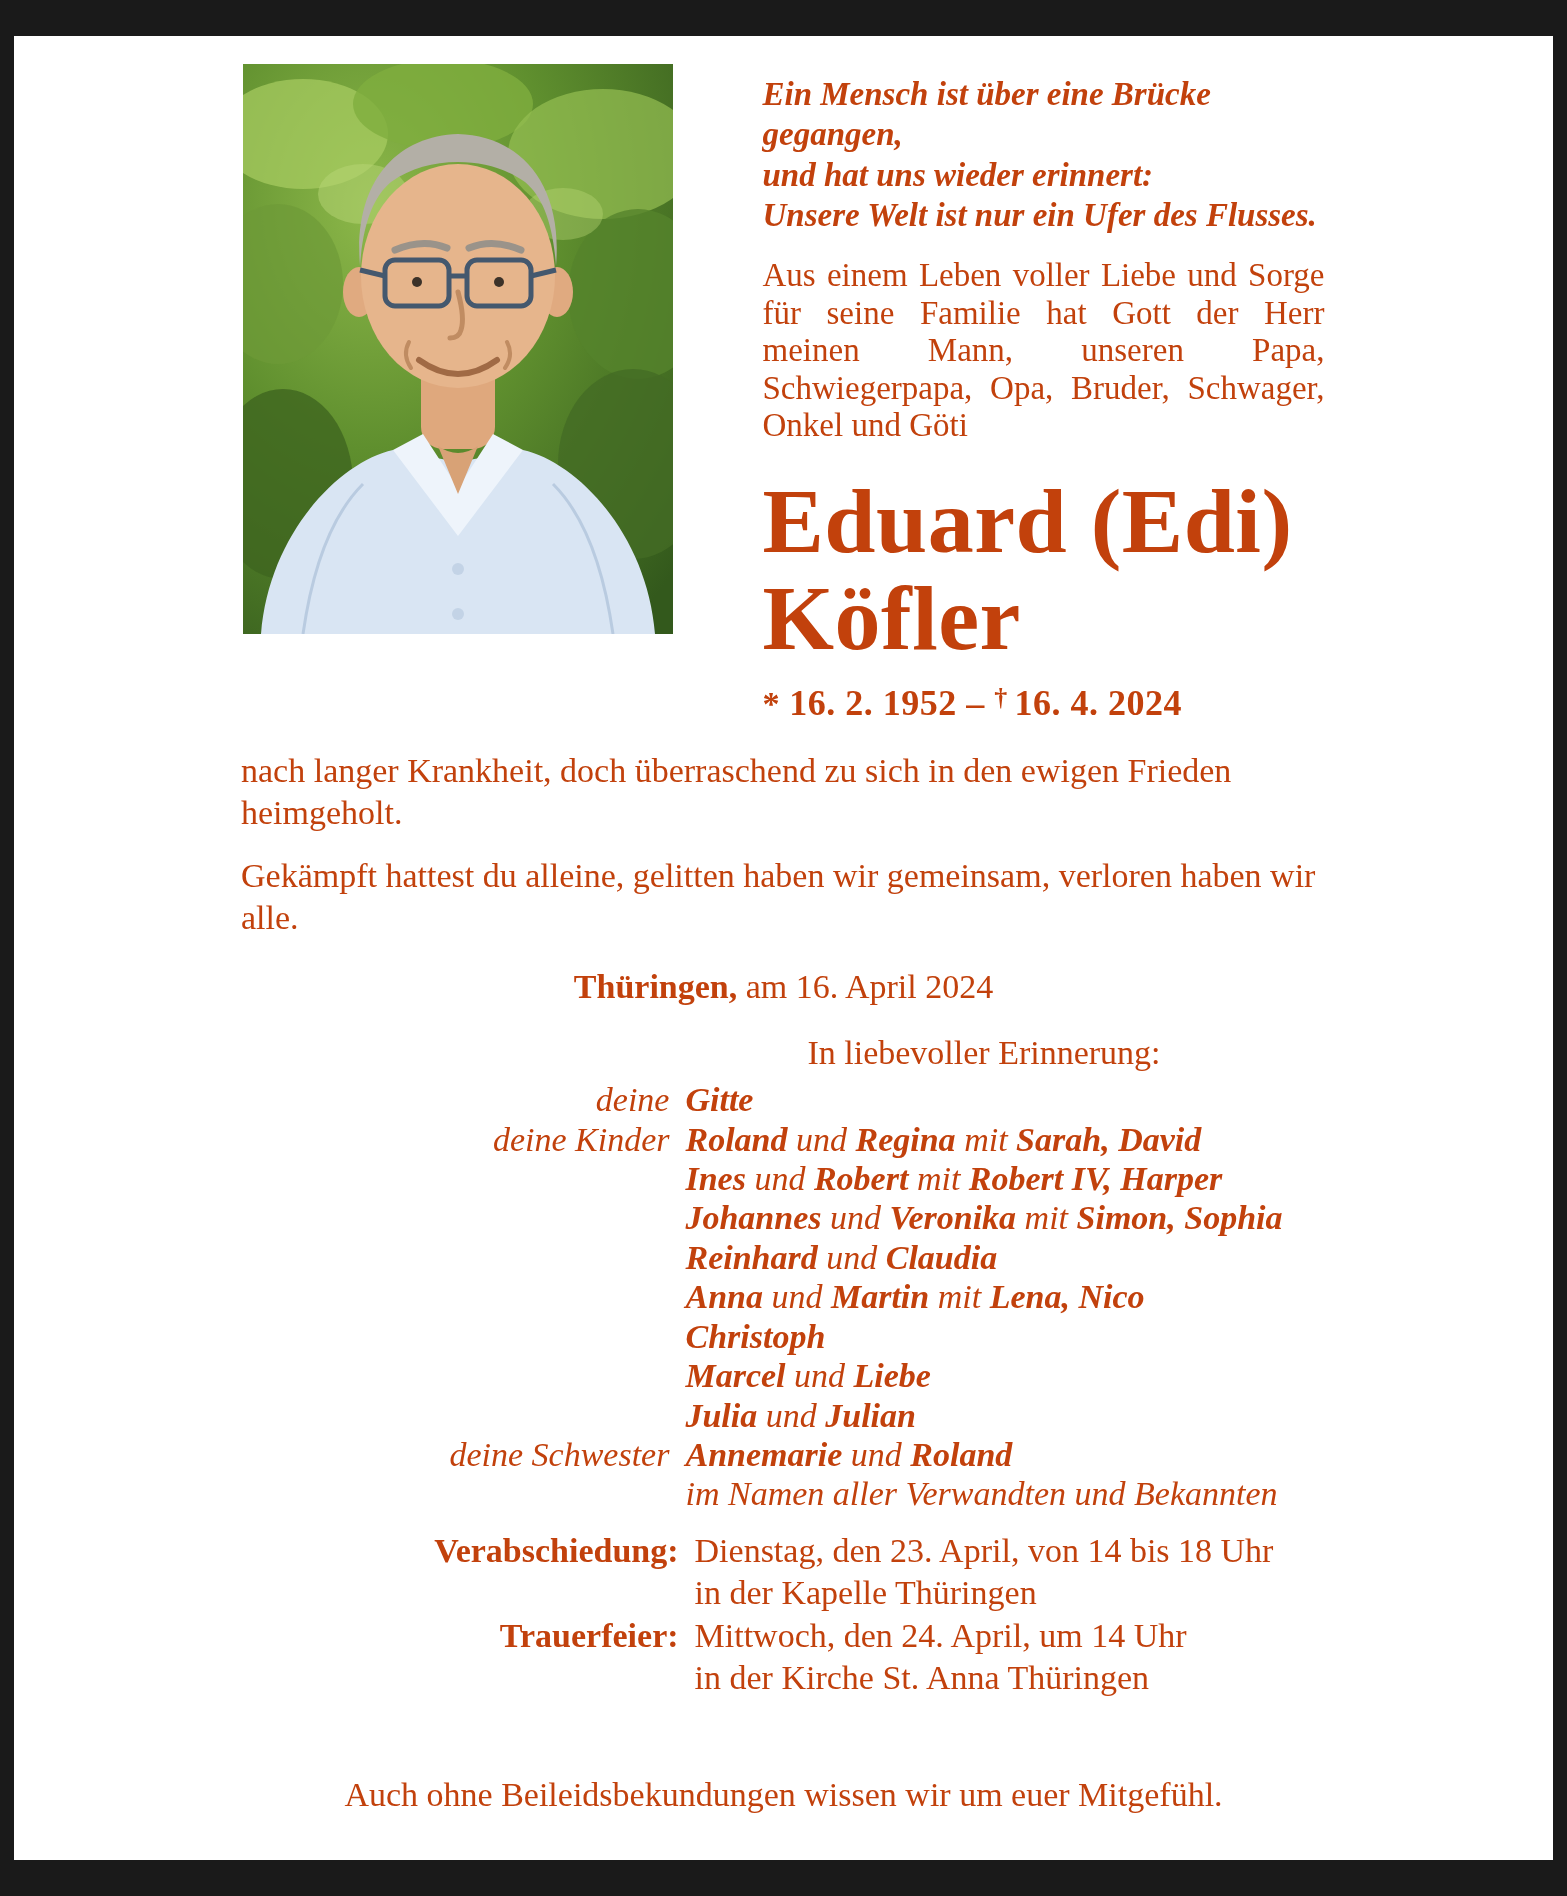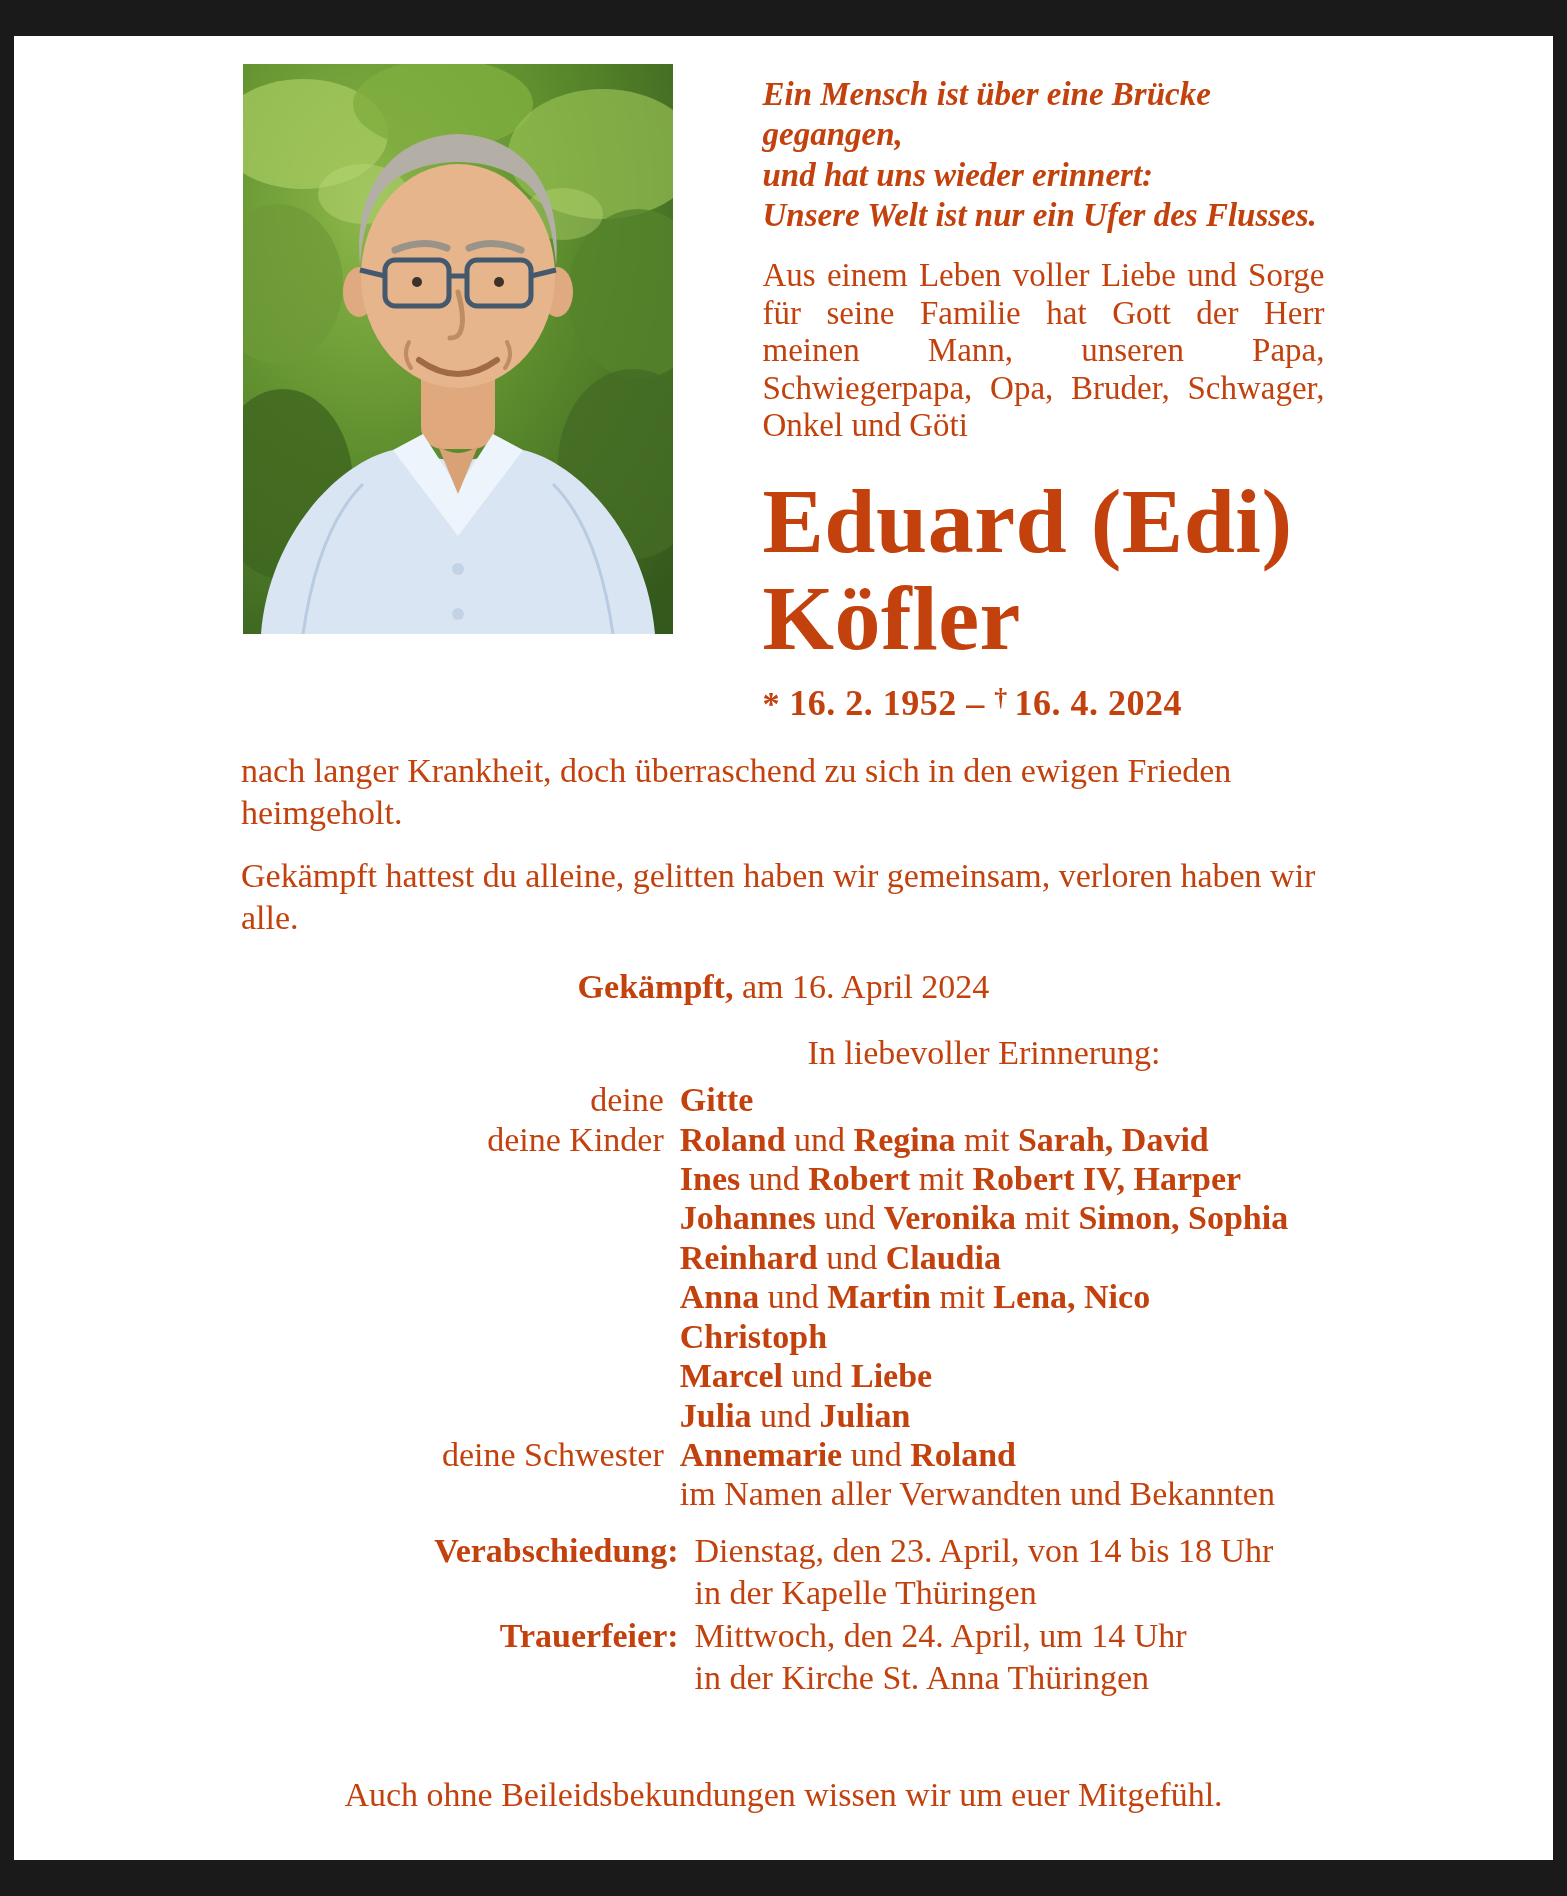--- a/index.html
+++ b/index.html
@@ -87,20 +87,21 @@
   .b { font-weight: bold; }
   
   .mem-heading {
     margin: 28px 0 0 401px;
     font-size: 34px;
   }
   .family {
     margin-top: 8px;
     font-size: 34px;
     line-height: 1.16;
+    font-style: italic;
   }
   .frow { display: flex; }
   .flabel {
     width: 385px;
     flex: none;
     text-align: right;
     padding-right: 16px;
   }
   .fcontent { flex: 1; }
   .bseg { font-weight: bold; }
@@ -185,21 +186,21 @@
       <h1 class="name">Eduard (Edi)
 Köfler</h1>
       <p class="dates"><span class="star">* </span><span>16. 2. 1952</span><span> – </span><span class="cross">† </span><span>16. 4. 2024</span></p>
     </div>
 
   </div>
 
   <p class="bodytext p1">nach langer Krankheit, doch überraschend zu sich in den ewigen Frieden heimgeholt.</p>
   <p class="bodytext">Gekämpft hattest du alleine, gelitten haben wir gemeinsam, verloren haben wir alle.</p>
 
-  <p class="place"><span class="b">Gekämpft,</span><span> am 16. April 2024</span></p>
+  <p class="place"><span class="b">Thüringen,</span><span> am 16. April 2024</span></p>
 
   <p class="mem-heading">In liebevoller Erinnerung:</p>
 
   <div class="family">
       <div class="frow">
         <span class="flabel">deine</span>
         <span class="fcontent"><span class="bseg">Gitte</span></span>
       </div>
       <div class="frow">
         <span class="flabel">deine Kinder</span>

